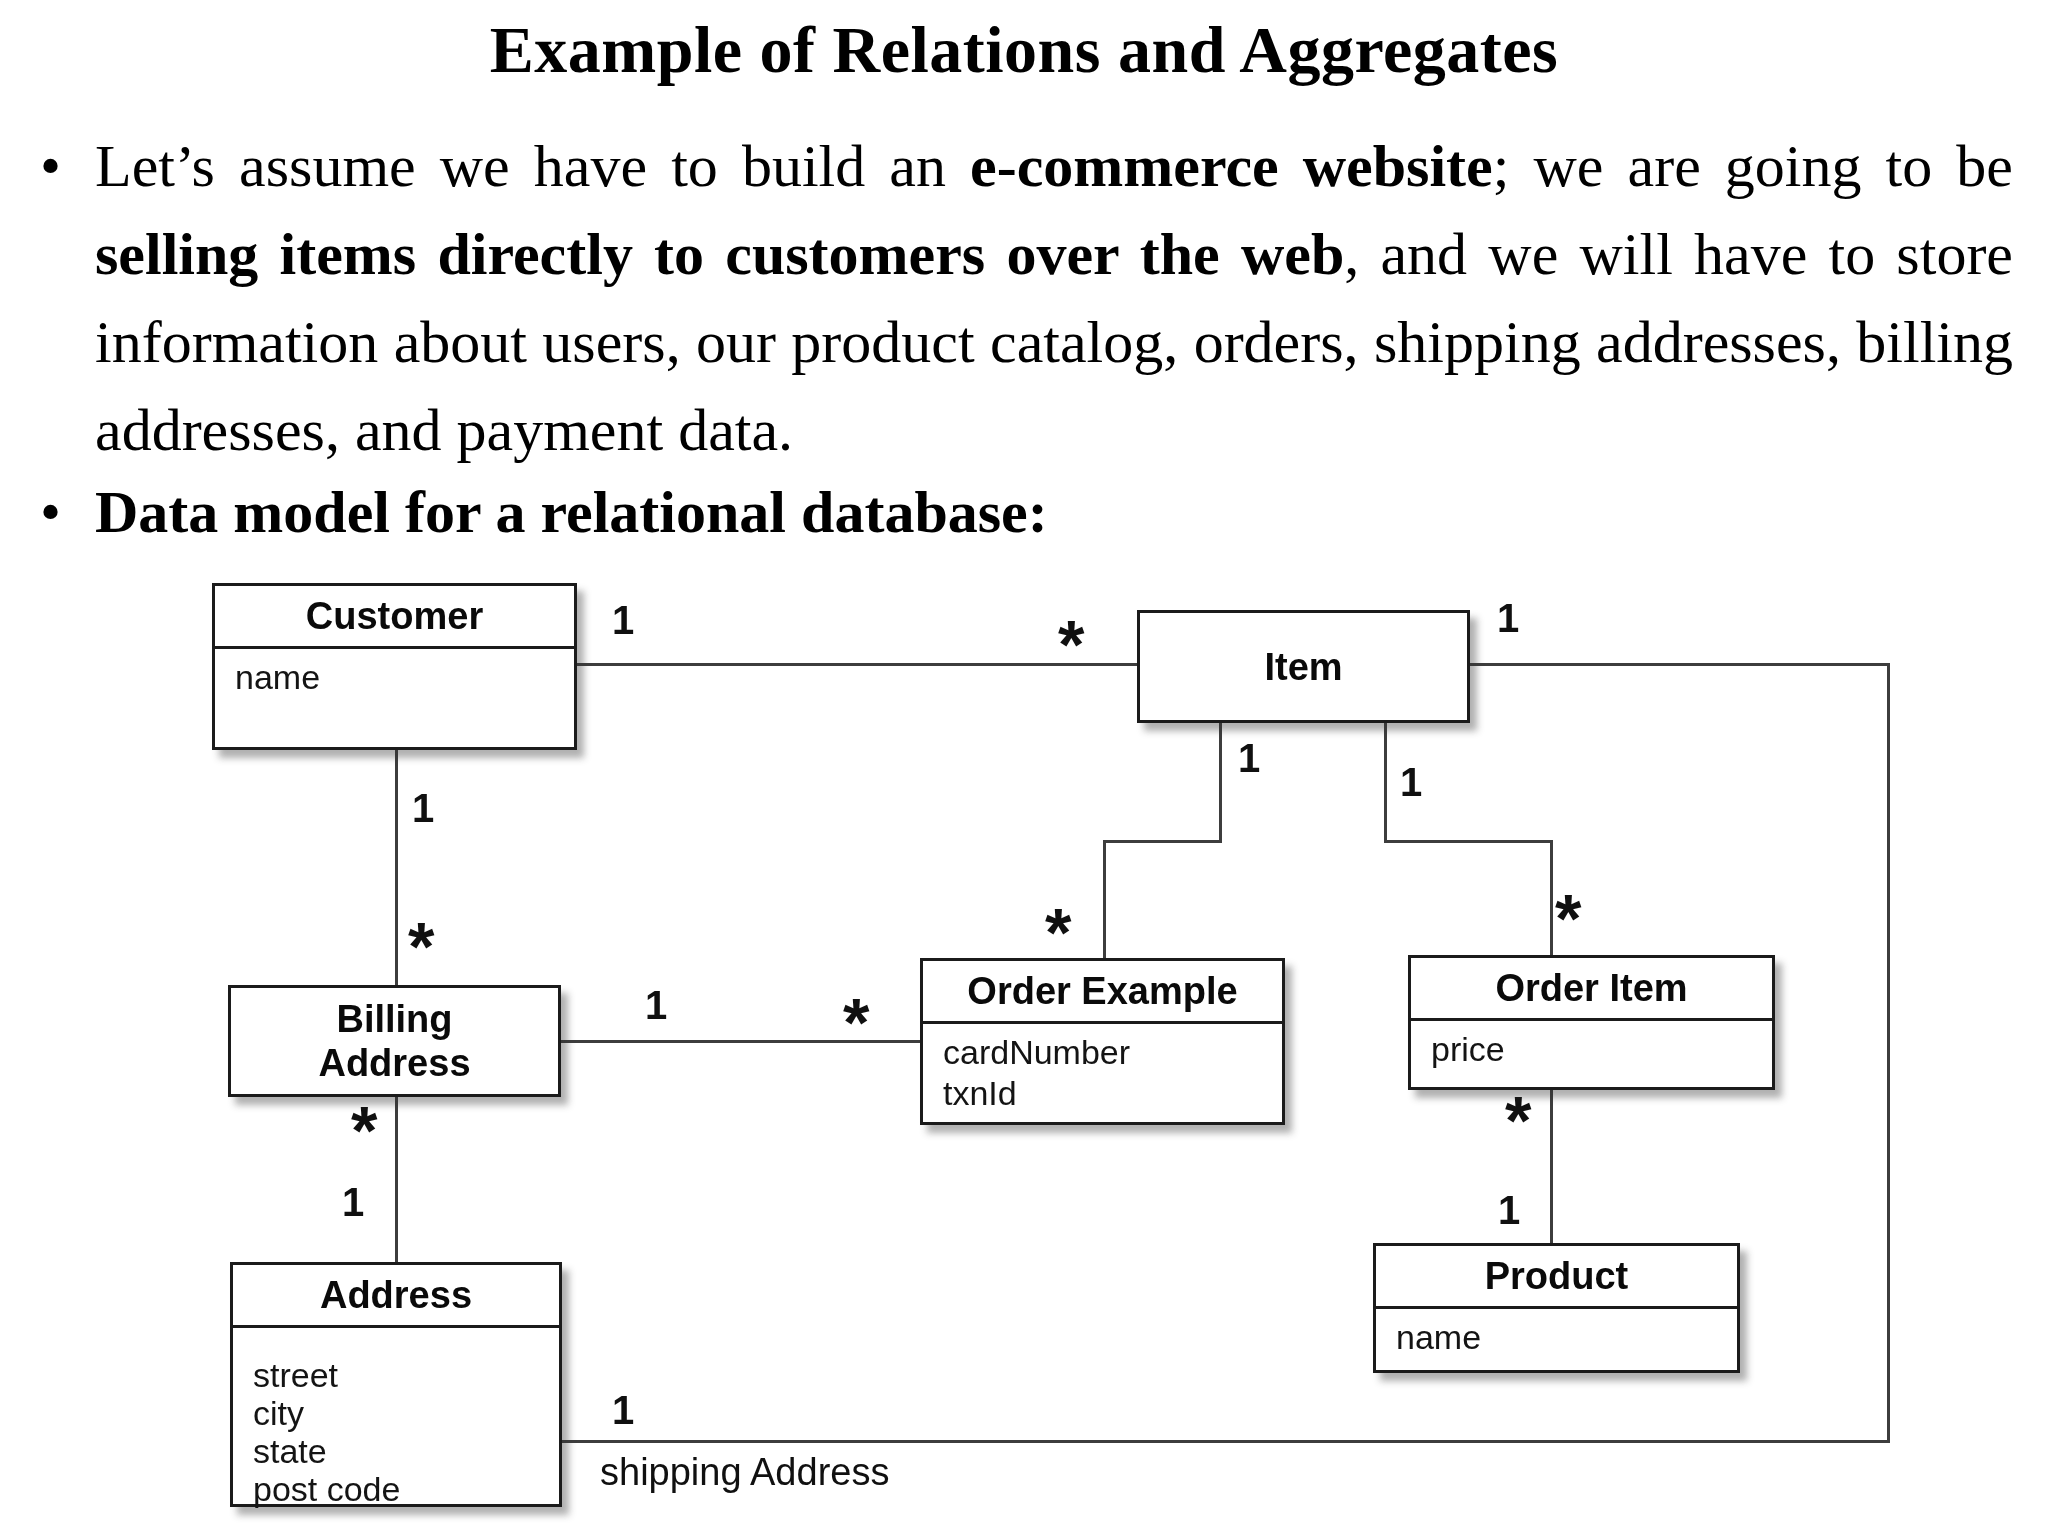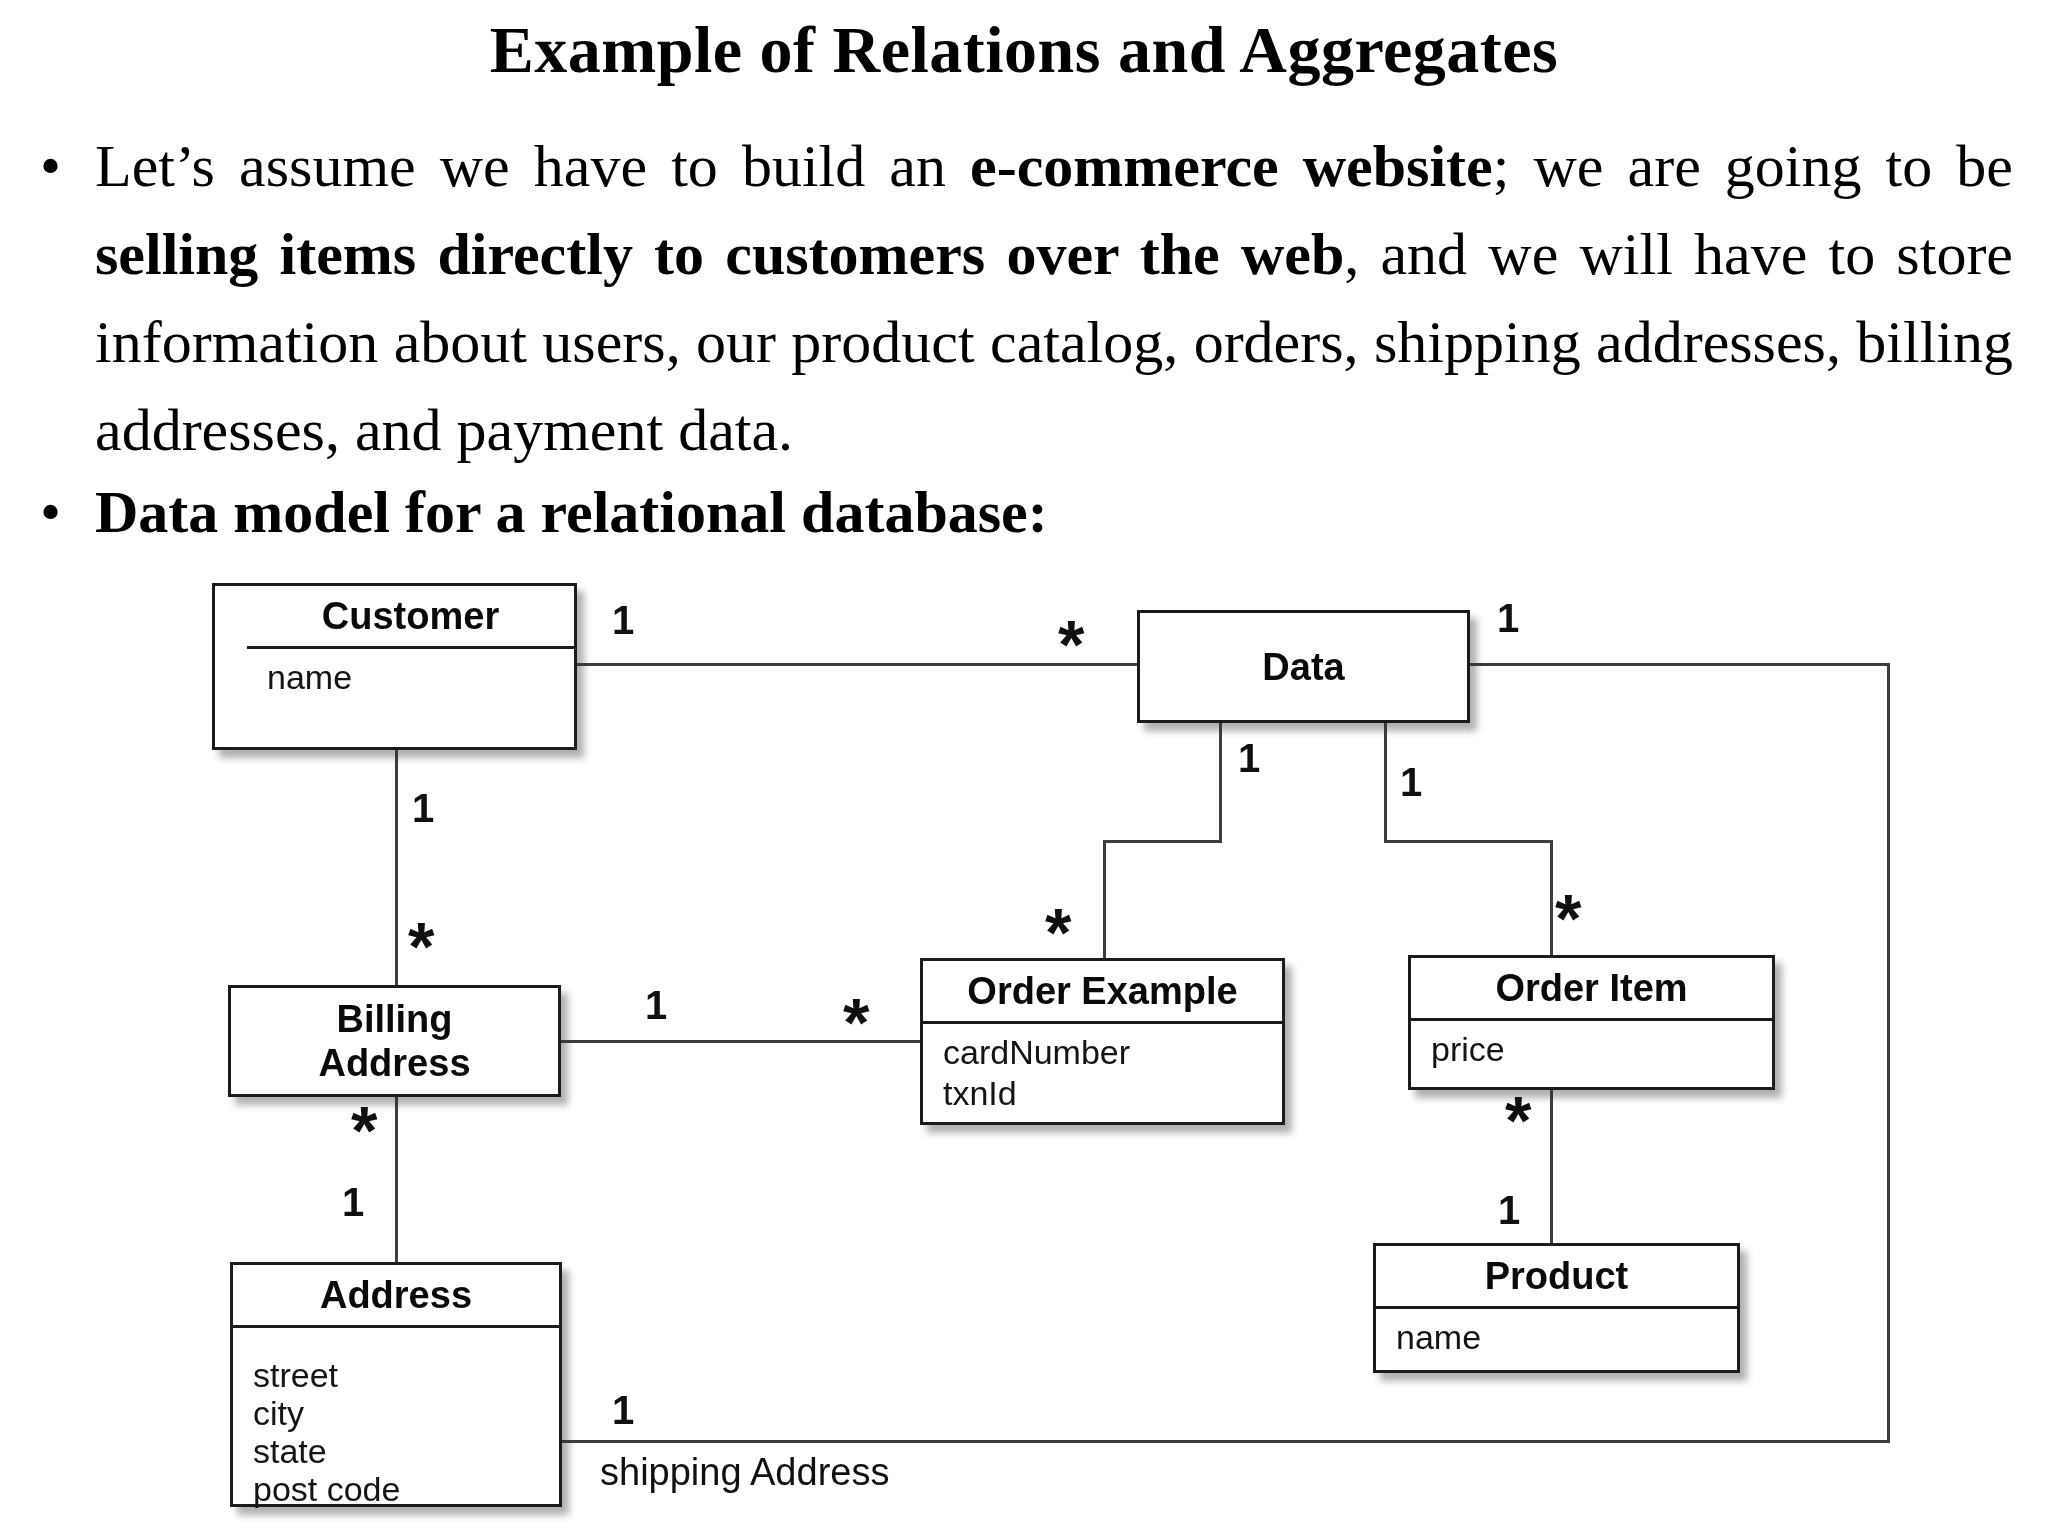--- a/index.html
+++ b/index.html
@@ -80,29 +80,29 @@
     <span class="mult" style="left:1238px;top:738px;">1</span>
     <span class="star" style="left:1045px;top:898px;">*</span>
     <span class="mult" style="left:1400px;top:762px;">1</span>
     <span class="star" style="left:1555px;top:884px;">*</span>
     <span class="star" style="left:1505px;top:1086px;">*</span>
     <span class="mult" style="left:1498px;top:1190px;">1</span>
     <span class="mult" style="left:612px;top:1390px;">1</span>
 
     <span class="edge-label" style="left:600px;top:1452px;">shipping Address</span>
 
-    <div class="entity with-attrs" style="left:212px;top:583px;width:365px;height:167px;padding-left:32px;">
+    <div class="entity with-attrs" style="left:212px;top:583px;width:365px;height:167px;">
       <div class="etitle">Customer</div>
       <div class="attrs">
         <div>name</div>
       </div>
     </div>
 
     <div class="entity title-only" style="left:1137px;top:610px;width:333px;height:113px;">
-      <div class="etitle">Data</div>
+      <div class="etitle">Item</div>
     </div>
 
     <div class="entity title-only" style="left:228px;top:985px;width:333px;height:112px;">
       <div class="etitle pre">Billing
 Address</div>
     </div>
 
     <div class="entity with-attrs" style="left:920px;top:958px;width:365px;height:167px;">
       <div class="etitle">Order Example</div>
       <div class="attrs">

